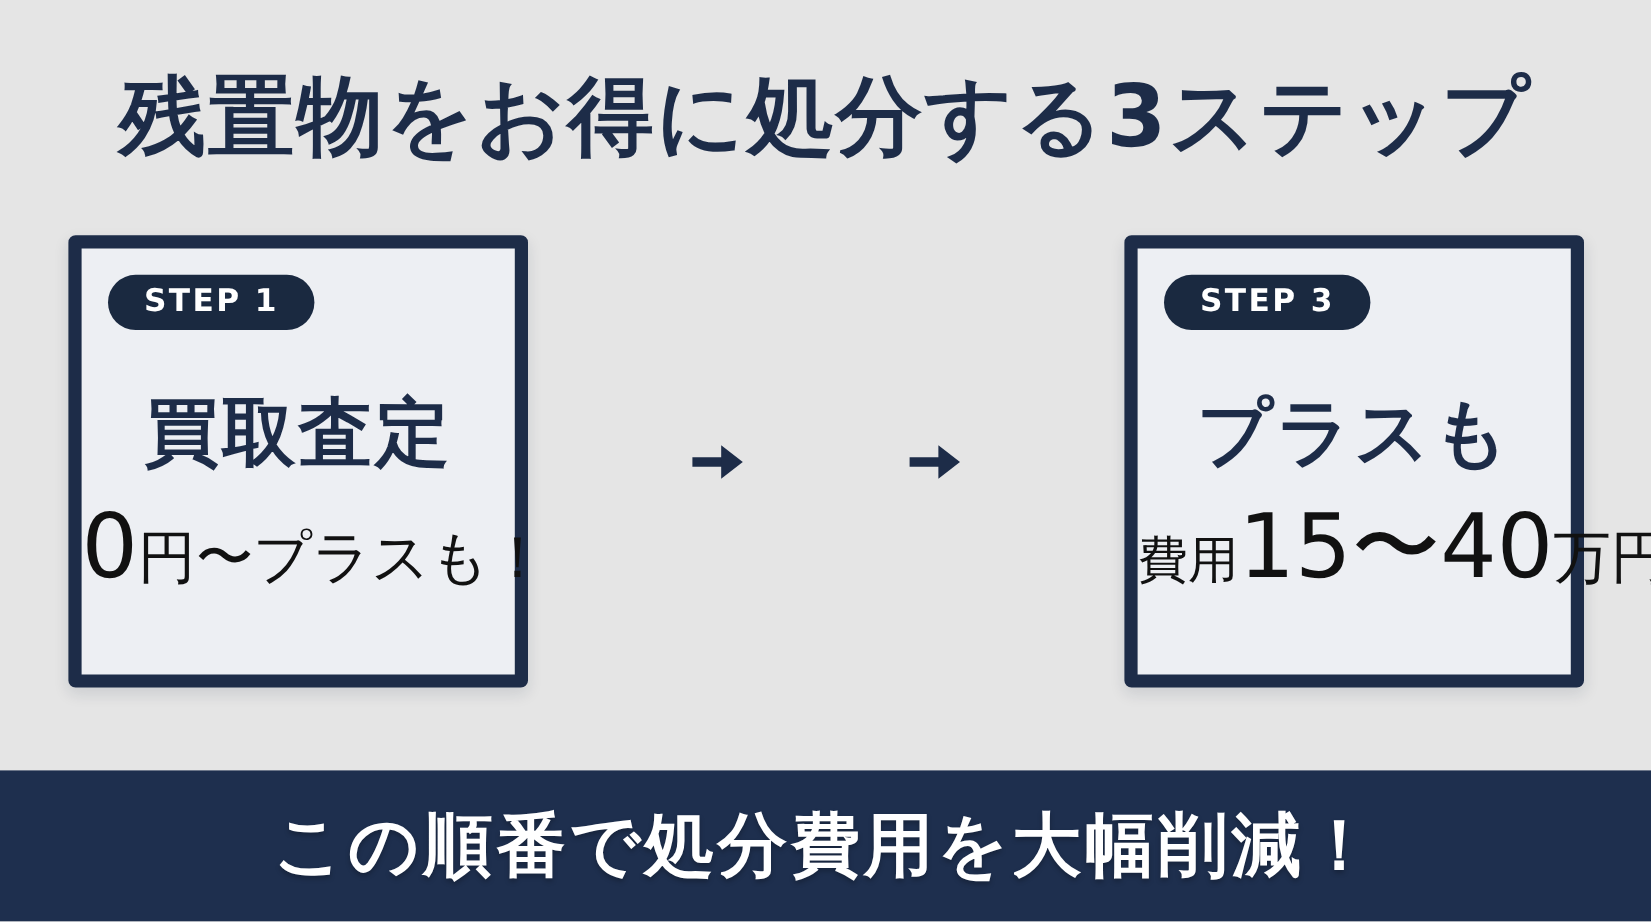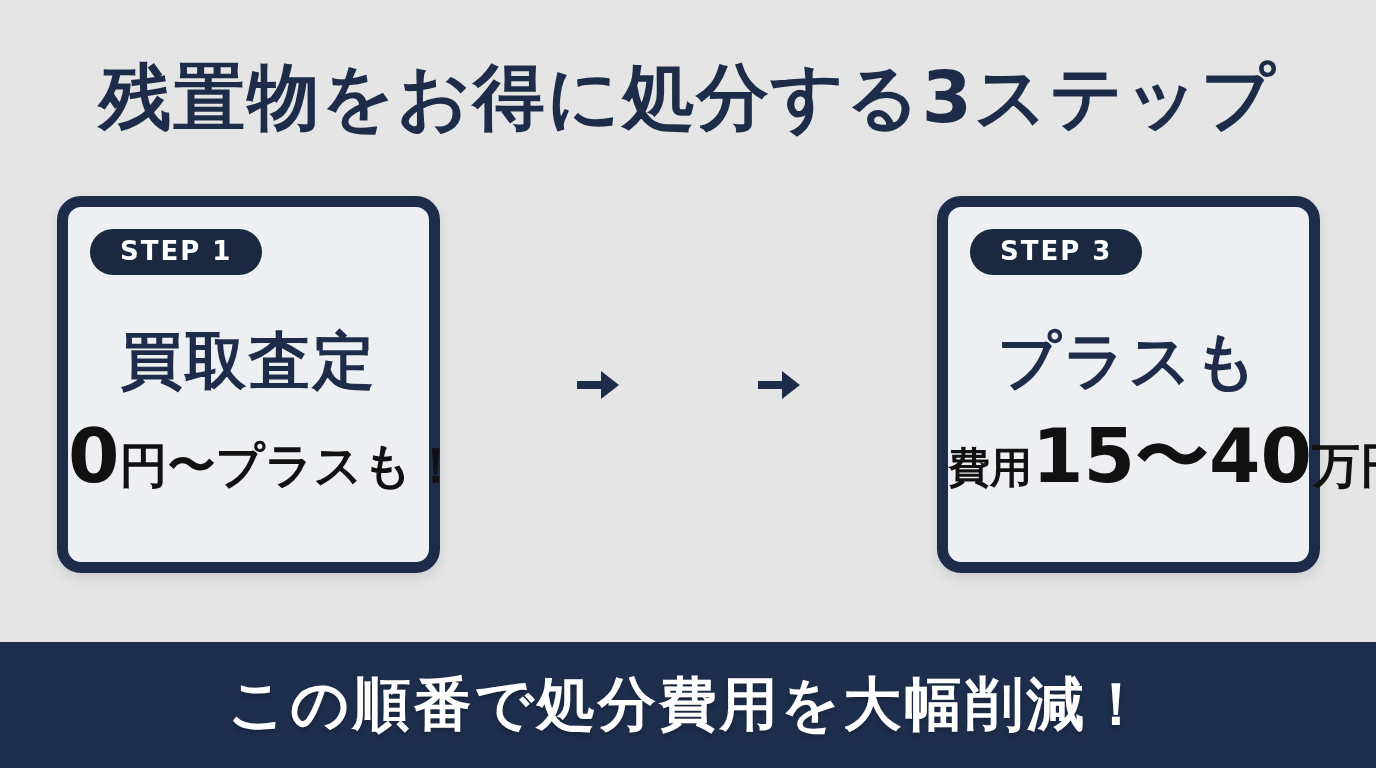--- a/index.html
+++ b/index.html
@@ -36,21 +36,21 @@
     display: flex;
     align-items: center;
     justify-content: space-between;
   }
   .card {
     position: relative;
     width: 383px;
     height: 377px;
     background: #edeff3;
     border: 11px solid #1d2c48;
-    border-radius: 24px;
+    border-radius: 6px;
     box-shadow: 0 5px 12px rgba(20, 30, 55, 0.12);
     flex: 0 0 auto;
   }
   .badge {
     position: absolute;
     top: 22px;
     left: 22px;
     background: #1a2940;
     color: #ffffff;
     font-size: 26px;
@@ -73,21 +73,21 @@
     line-height: 1.1;
     white-space: nowrap;
   }
   .cost {
     position: absolute;
     top: 212px;
     left: 0;
     width: 100%;
     text-align: center;
     color: #111111;
-    font-weight: 700;
+    font-weight: 400;
     line-height: 1;
     white-space: nowrap;
   }
   .cost span { vertical-align: baseline; }
   .cost-prefix { font-size: 42px; }
   .cost-big { font-size: 74px; letter-spacing: 0; }
   .cost-suffix { font-size: 48px; }
   
   .steps-row > .card:nth-child(1) .cost-suffix { font-size: 48px; letter-spacing: 0; }
   

